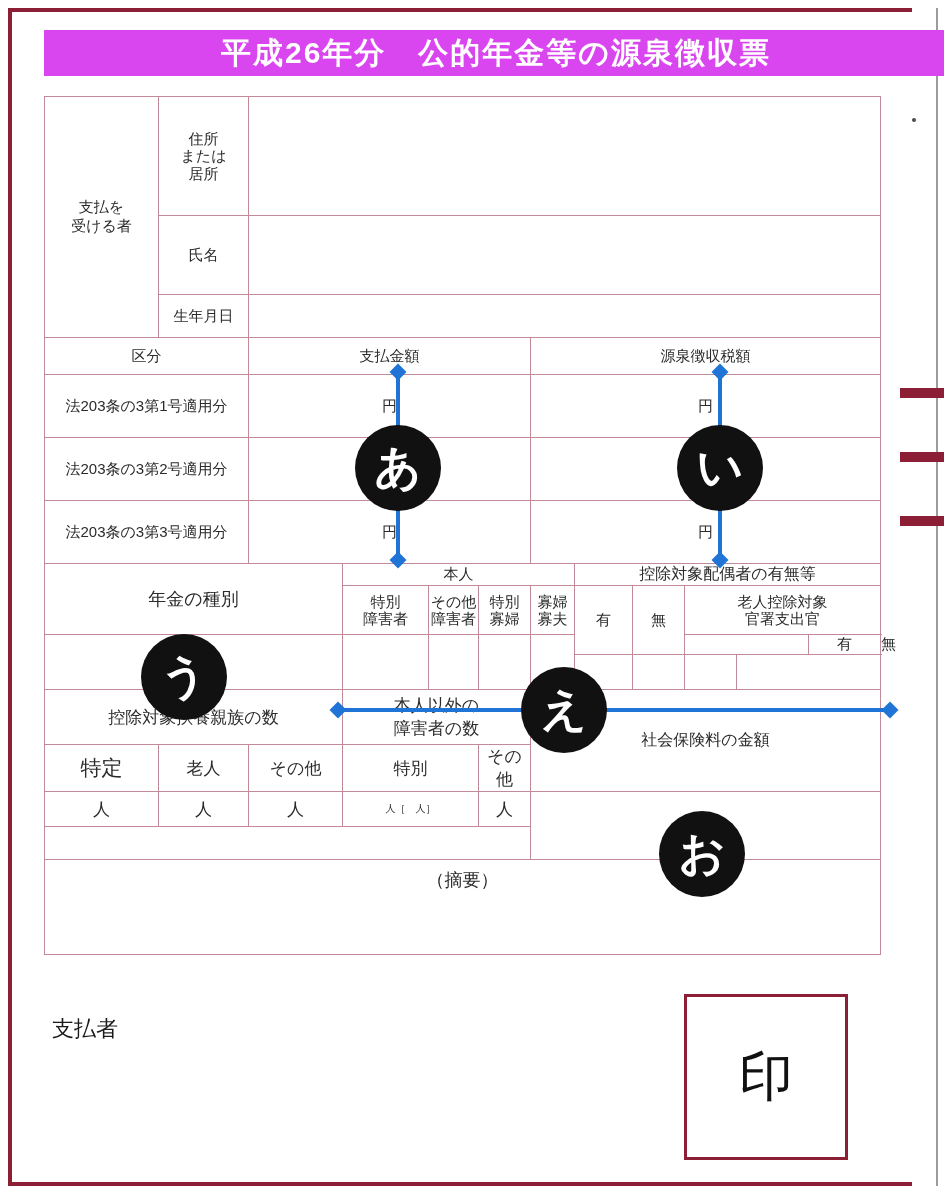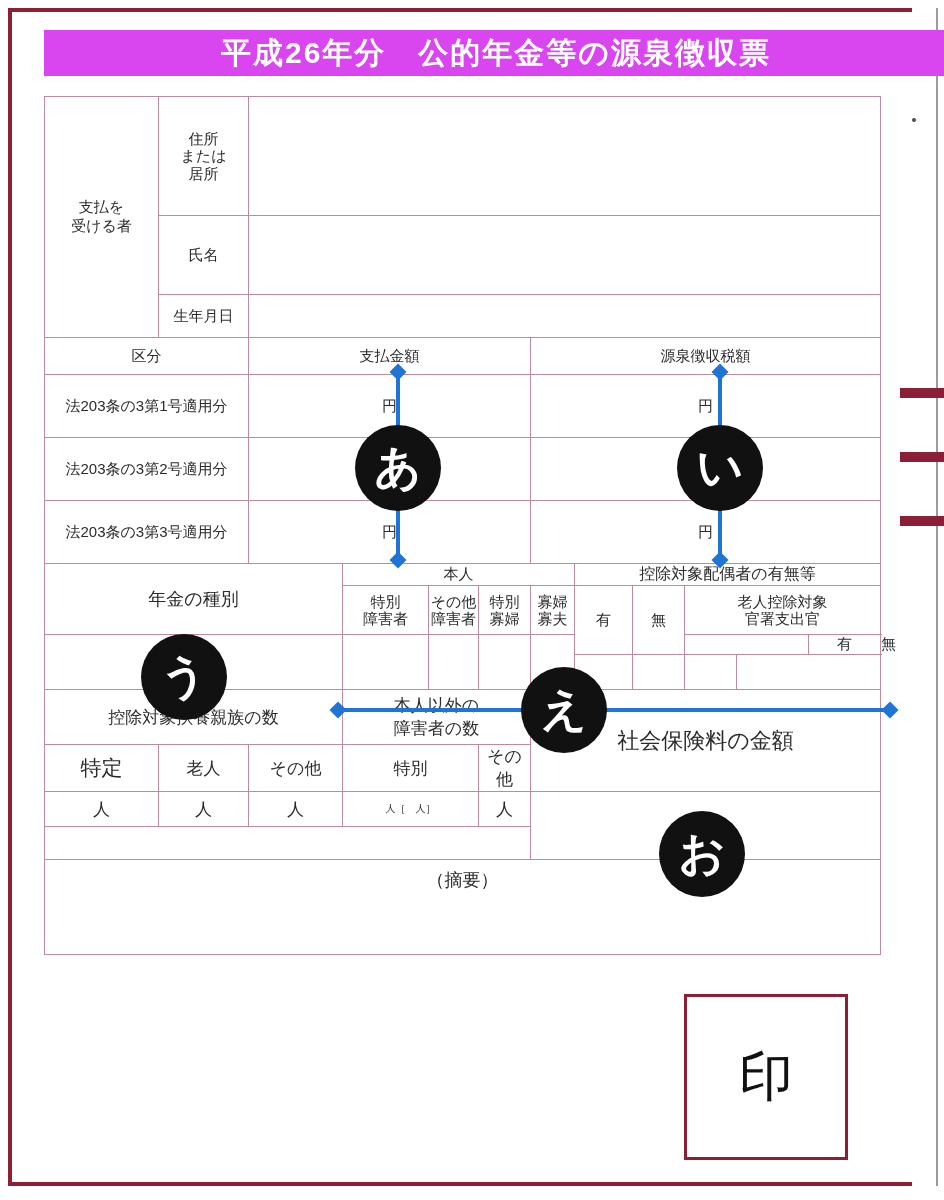--- a/index.html
+++ b/index.html
@@ -301,21 +301,21 @@
     <td></td>
     <td colspan="2"></td>
   </tr>
 
   <tr>
     <td class="hdr" colspan="3" style="height:54px;font-size:17px">控除対象扶養親族の数</td>
     <td class="hdr" colspan="3" style="font-size:17px">
       <div>本人以外の</div>
       <div>障害者の数</div>
     </td>
-    <td class="hdr" colspan="6" rowspan="2" style="font-size:22px">社会保険料の金額</td>
+    <td class="hdr" colspan="6" rowspan="2" style="font-size:16px">社会保険料の金額</td>
   </tr>
   <tr>
     <td class="hdr" style="height:30px;font-size:21px">特定</td>
     <td class="hdr" style="font-size:17px">老人</td>
     <td class="hdr" style="font-size:17px">その他</td>
     <td class="hdr" colspan="2" style="font-size:17px">特別</td>
     <td class="hdr" style="font-size:17px">その他</td>
   </tr>
 
   <tr>
@@ -336,20 +336,21 @@
   <tr>
     <td class="lft" colspan="12" style="height:86px;vertical-align:top;padding-top:8px;font-size:18px">
       <span>（摘要）</span>
       <span></span>
     </td>
   </tr>
 </tbody>
   </table>
 
 <div id="payer-block">
+  <div class="payer-title">支払者</div>
 </div>
 
 <div id="seal-box">印</div>
 
 <div class="edge-tick" style="left:900px; top:388px;"></div>
 <div class="edge-tick" style="left:900px; top:452px;"></div>
 <div class="edge-tick" style="left:900px; top:516px;"></div>
 
 <div class="anno-line v" style="left:396px; top:372px; height:194px;"></div>
 <div class="anno-dot" style="left:392px; top:366px;"></div>

